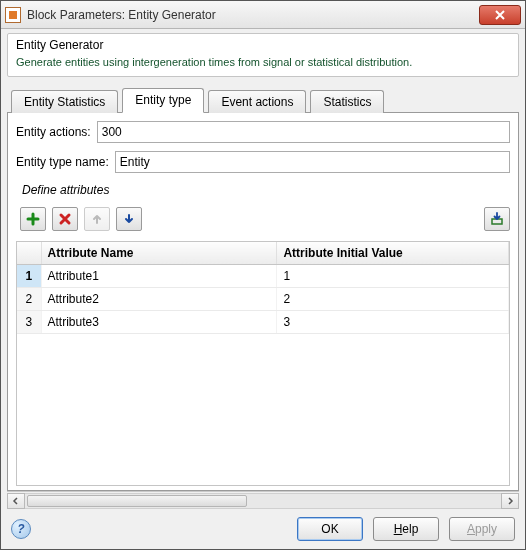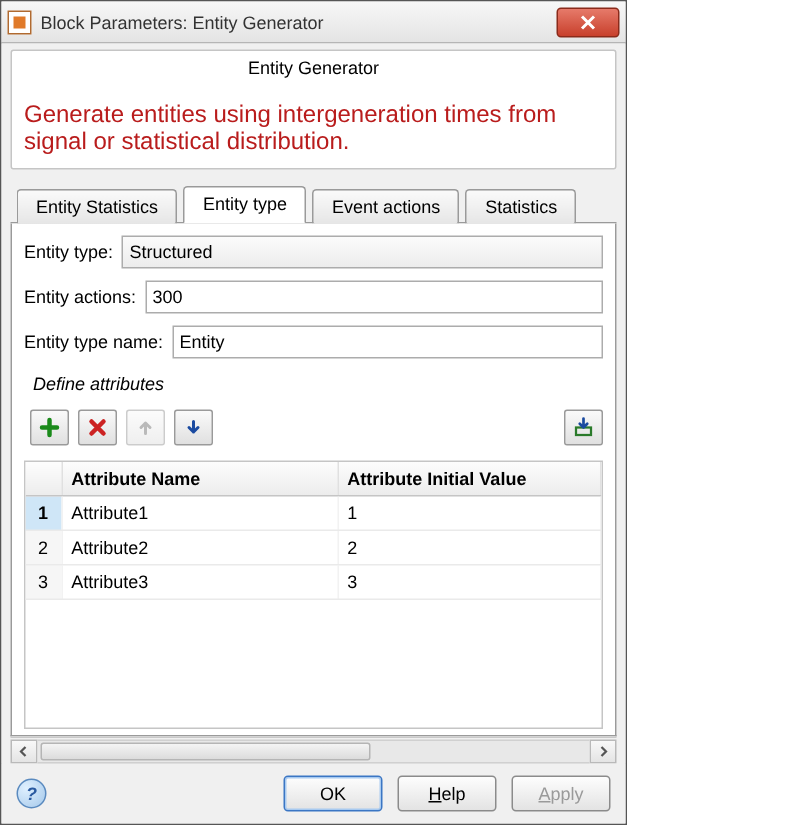--- a/index.html
+++ b/index.html
@@ -5,21 +5,21 @@
   * { box-sizing: border-box; }
   html, body { margin: 0; padding: 0; }
   body {
     width: 526px; height: 550px;
     font-family: Tahoma, "Segoe UI", Arial, sans-serif;
     font-size: 12px;
     background: #fff;
     color: #000;
     overflow: hidden;
   }
-  .window { width: 418px; height: 550px; border: 1px solid #555; background:#f0f0f0; display:flex; flex-direction:column;}
+  .window { width: 526px; height: 550px; border: 1px solid #555; background:#f0f0f0; display:flex; flex-direction:column;}
   .titlebar {
     height: 28px;
     background: linear-gradient(#f7f7f7,#e4e4e4);
     border-bottom: 1px solid #b5b5b5;
     display:flex; align-items:center;
     padding: 0 4px;
   }
   .titlebar .app-icon { width:16px; height:16px; background:#fff; border:1px solid #b06a30; display:inline-flex; align-items:center; justify-content:center; margin-right:6px;}
   .titlebar .app-icon span { width:8px; height:8px; background:#e07a2a; display:block;}
   .titlebar .title { flex:1; font-size:12px; color:#333; }
@@ -29,22 +29,22 @@
     border:1px solid #8a2a1a; border-radius:3px;
     display:flex; align-items:center; justify-content:center;
     color:#fff; cursor:pointer;
   }
   .close-btn svg { width:10px; height:10px;}
   .content-wrap { flex:1; display:flex; flex-direction:column; padding:4px 6px 0 6px; background:#f0f0f0;}
   .desc-box {
     background:#fff; border:1px solid #c5c5c5; border-radius:2px;
     padding:4px 8px 8px 8px;
   }
-  .desc-heading { font-size:12px; margin-bottom:16px;text-align:center;}
-  .desc-text { font-size:16px; color:#b91c1c;}
+  .desc-heading { font-size:12px; margin-bottom:4px;}
+  .desc-text { font-size:11px; color:#14532d;}
   .tabs-row { margin-top:10px; display:flex; align-items:flex-end; border-bottom:1px solid #9a9a9a; padding-left:4px;}
   .tab {
     padding:4px 12px;
     border:1px solid #9a9a9a; border-bottom:none;
     background:linear-gradient(#fafafa,#e6e6e6);
     margin-right:4px; cursor:pointer;
     border-top-left-radius:3px; border-top-right-radius:3px;
     position:relative; top:1px;
   }
   .tab.active { background:#fff; border-bottom:1px solid #fff; padding-bottom:5px;}
@@ -147,24 +147,20 @@
 
     <div class="tabs-row">
       <div class="tab">Entity Statistics</div>
       <div class="tab active">Entity type</div>
       <div class="tab">Event actions</div>
       <div class="tab">Statistics</div>
     </div>
 
     <div class="form-area">
 
-      <div class="field-row select-row">
-        <span class="field-label">Entity type:</span>
-        <input class="field-input" readonly="" value="Structured" style="">
-      </div>
 
       <div class="field-row">
         <span class="field-label">Entity actions:</span>
         <input class="field-input" value="300" style="">
       </div>
 
       <div class="field-row">
         <span class="field-label">Entity type name:</span>
         <input class="field-input" value="Entity" style="">
       </div>

